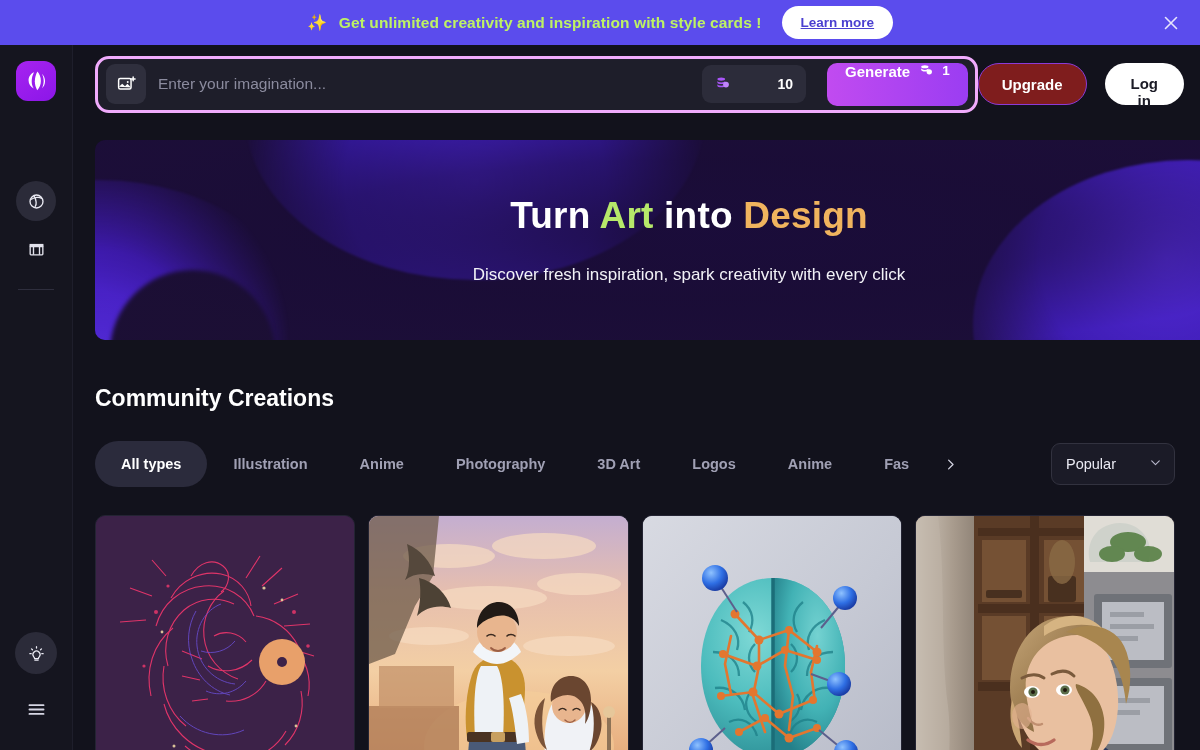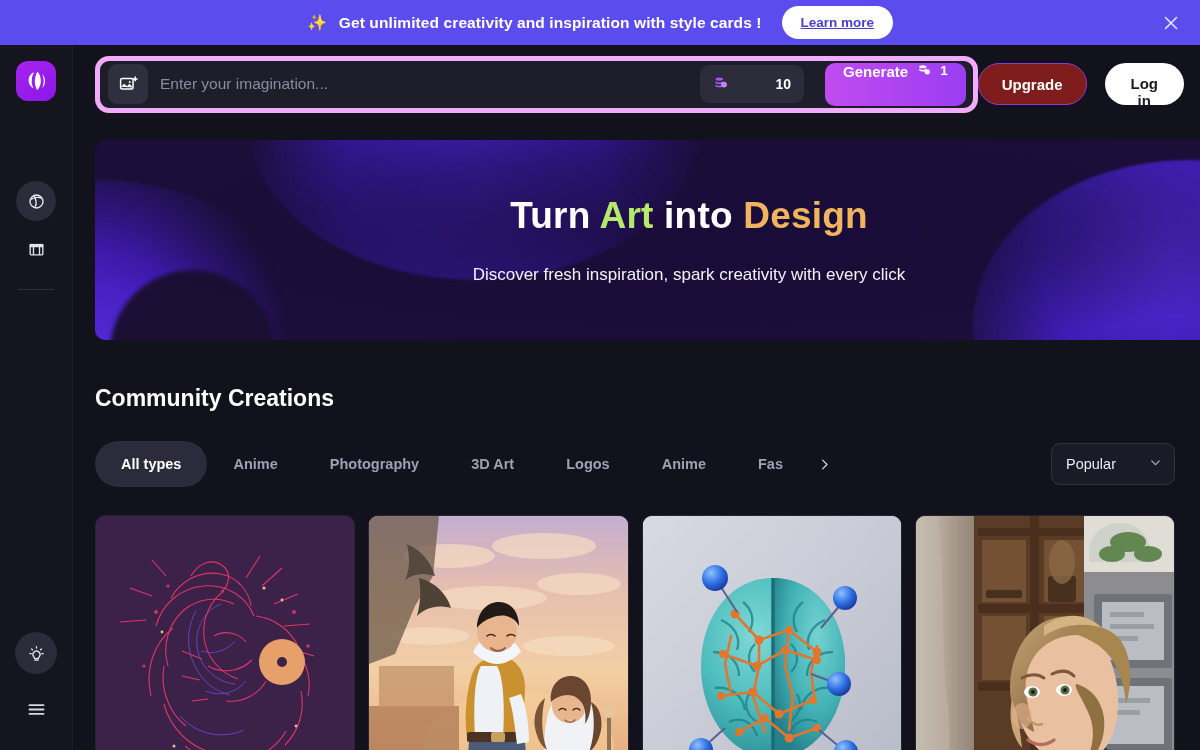--- a/index.html
+++ b/index.html
@@ -12,21 +12,21 @@
   #root { position: relative; width: 1200px; height: 750px; background: #12121c; }
 
   
   .promo {
     position: absolute; left: 0; top: 0; width: 1200px; height: 45px;
     background: #5b4ced;
     display: flex; align-items: center; justify-content: center;
   }
   .promo-inner { display: flex; align-items: center; gap: 12px; }
   .promo-spark { font-size: 16px; line-height: 1; color: #ffd36e; }
-  .promo-text { color: #ffffff; font-size: 15.5px; font-weight: 700; letter-spacing: .1px; }
+  .promo-text { color: #bef264; font-size: 15.5px; font-weight: 700; letter-spacing: .1px; }
   .promo-btn {
     background: #ffffff; color: #4a3fd0; font-size: 13.5px; font-weight: 700;
     border: none; border-radius: 999px; padding: 9px 19px; cursor: pointer;
     margin-left: 8px;
     text-decoration: underline;
   }
   .promo-close {
     position: absolute; right: 16px; top: 50%; transform: translateY(-50%);
     width: 26px; height: 26px; cursor: pointer; opacity: .85;
     display: flex; align-items: center; justify-content: center;
@@ -54,21 +54,21 @@
   .sb-spacer { flex: 1; }
   .sb-bottom { display: flex; flex-direction: column; align-items: center; gap: 8px; padding-bottom: 22px; }
 
   
   .header {
     position: absolute; left: 73px; top: 45px; width: 1127px; height: 78px;
     display: flex; align-items: center; padding: 0 16px 0 22px; gap: 0;
   }
   .prompt-bar {
     width: 1004px; height: 57px; background: #1e1e2a;
-    border: 5px solid #f0abfc; border-radius: 14px;
+    border: 3px solid #f0abfc; border-radius: 14px;
     display: flex; align-items: center; padding: 0 7px 0 8px; gap: 12px;
   }
   .img-add-btn {
     width: 40px; height: 40px; border-radius: 9px; background: #2f2f3d;
     display: flex; align-items: center; justify-content: center; cursor: pointer; flex: none;
   }
   .prompt-input {
     flex: 1; background: transparent; border: none; outline: none;
     color: #e9e9f2; font-size: 15.5px; font-family: "Liberation Sans", sans-serif;
   }
@@ -292,20 +292,21 @@
       <div class="hero-title"><span>Turn </span><span class="art">Art</span><span> into </span><span class="design">Design</span></div>
       <div class="hero-sub">Discover fresh inspiration, spark creativity with every click</div>
     </div>
   </div>
 
   <div class="section-title">Community Creations</div>
 
   <div class="filters">
     <div class="tabstrip">
       <div class="tab active">All types</div>
+      <div class="tab">Illustration</div>
       <div class="tab">Anime</div>
       <div class="tab">Photography</div>
       <div class="tab">3D Art</div>
       <div class="tab">Logos</div>
       <div class="tab">Anime</div>
       <div class="tab">Fas</div>
       <div class="tab-next">
         <svg width="15" height="15" viewBox="0 0 24 24" fill="none" stroke="#d2d2e0" stroke-width="2.1" stroke-linecap="round" stroke-linejoin="round">
           <path d="M9 5l7 7-7 7"></path>
         </svg>

